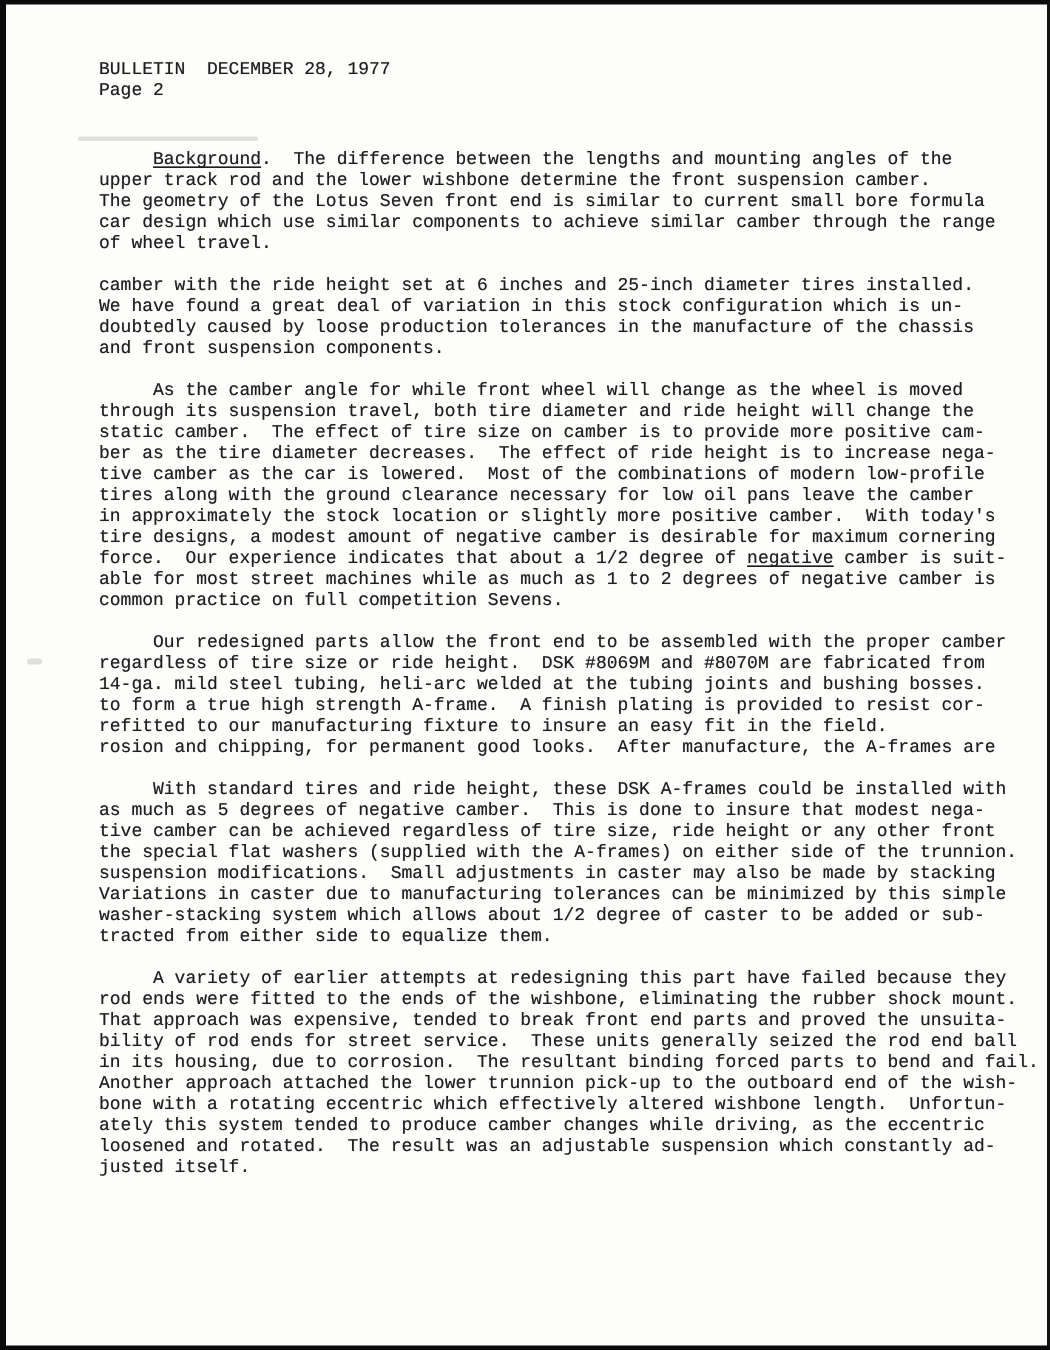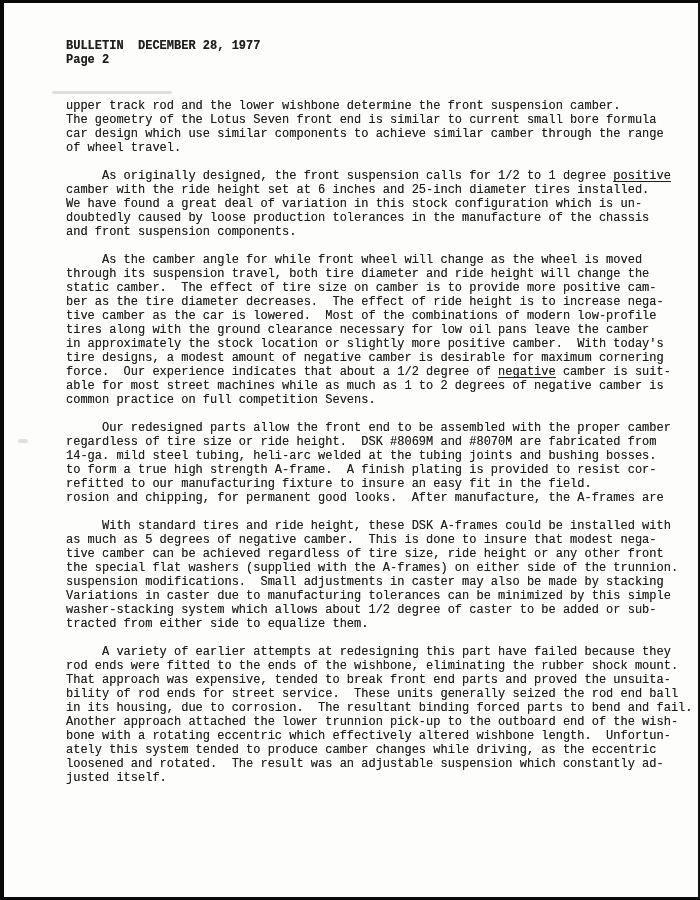--- a/index.html
+++ b/index.html
@@ -22,48 +22,48 @@
     left: 62px;
     top: 36px;
     width: 632px;
   }
   .line {
     white-space: pre;
     font-size: 12px;
     line-height: 14px;
     text-shadow: 0 0 0.5px rgba(20,20,20,0.55);
   }
-  .header { margin-bottom: 32px; font-weight: bold; }
+  .header { margin-bottom: 32px; }
   .para { margin-bottom: 14px; }
   .u { text-decoration: underline; text-underline-offset: 2px; }
   
   .smudge { position: absolute; background: rgba(90,90,90,0.18); border-radius: 2px; }
   .smudge-1 { left: 48px; top: 88px; width: 120px; height: 3px; }
   .smudge-2 { left: 14px; top: 436px; width: 10px; height: 4px; }
 </style>
 </head>
 <body>
 
 <div class="page">
   <div class="smudge smudge-1"></div>
   <div class="smudge smudge-2"></div>
   <div class="doc">
     <div class="header">
       <div class="line">BULLETIN  DECEMBER 28, 1977</div>
       <div class="line">Page 2</div>
     </div>
     <div id="paragraphs">
         <div class="para">
+          <div class="line"><span>     </span><span class="u">Background</span><span>.  The difference between the lengths and mounting angles of the</span></div>
           <div class="line">upper track rod and the lower wishbone determine the front suspension camber.</div>
           <div class="line">The geometry of the Lotus Seven front end is similar to current small bore formula</div>
           <div class="line">car design which use similar components to achieve similar camber through the range</div>
           <div class="line">of wheel travel.</div>
         </div>
         <div class="para">
-          <div class="line"><span>     As originally designed, the front suspension calls for 1/2 to 1 degree </span><span class="u">positive</span></div>
           <div class="line">camber with the ride height set at 6 inches and 25-inch diameter tires installed.</div>
           <div class="line">We have found a great deal of variation in this stock configuration which is un-</div>
           <div class="line">doubtedly caused by loose production tolerances in the manufacture of the chassis</div>
           <div class="line">and front suspension components.</div>
         </div>
         <div class="para">
           <div class="line">     As the camber angle for while front wheel will change as the wheel is moved</div>
           <div class="line">through its suspension travel, both tire diameter and ride height will change the</div>
           <div class="line">static camber.  The effect of tire size on camber is to provide more positive cam-</div>
           <div class="line">ber as the tire diameter decreases.  The effect of ride height is to increase nega-</div>

